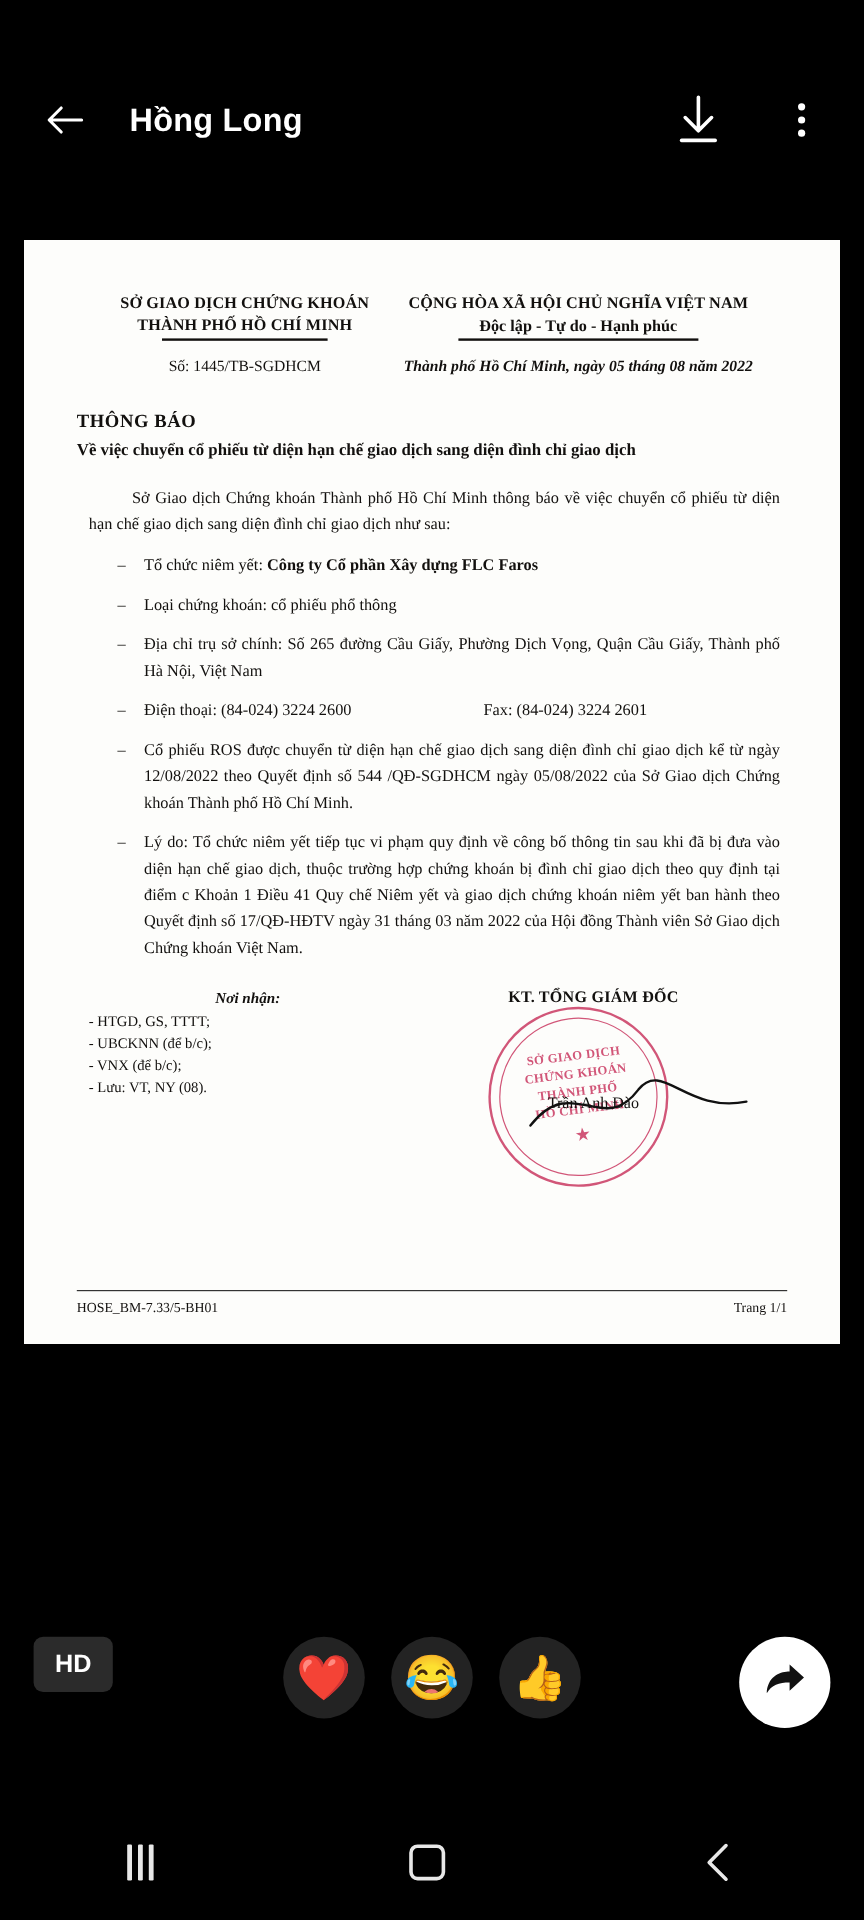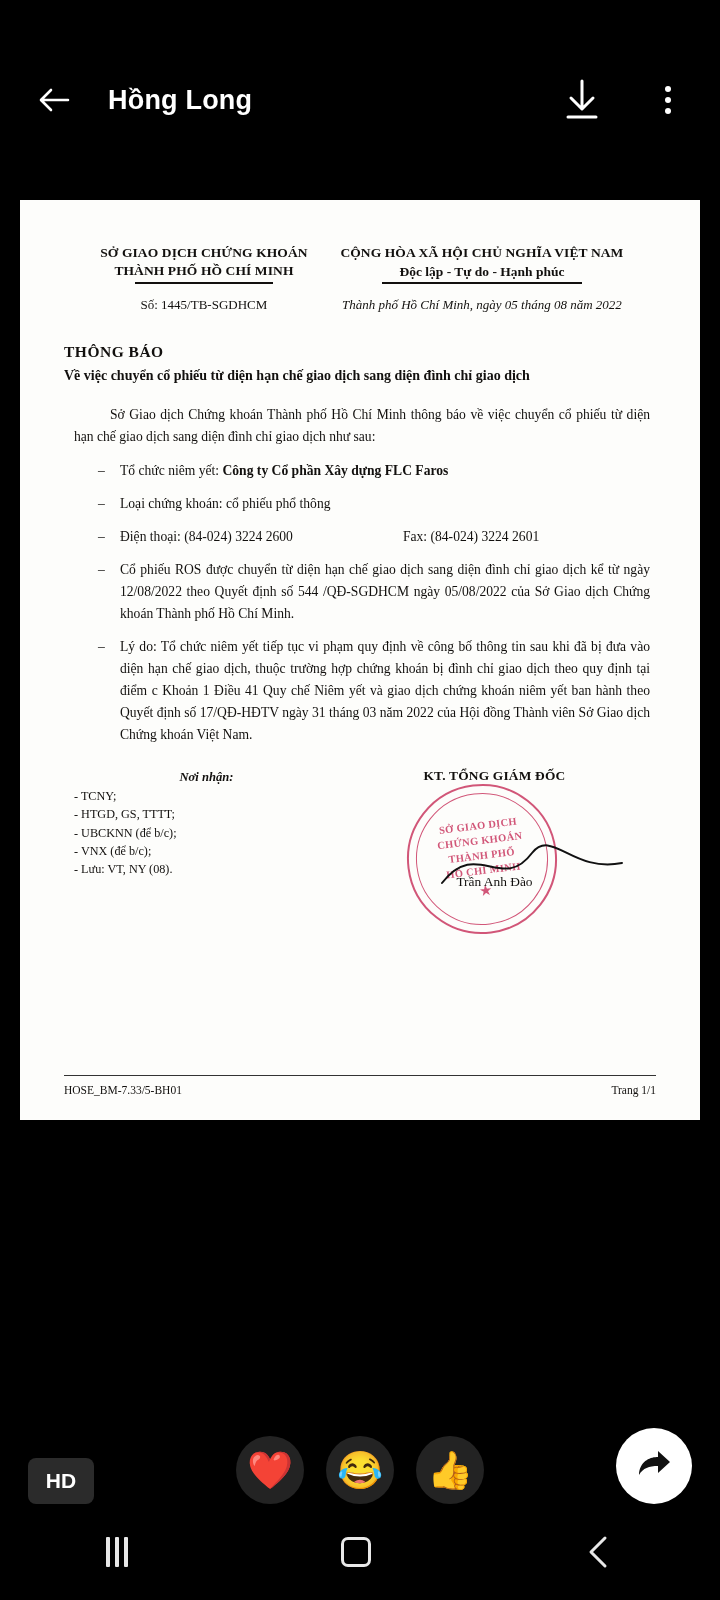--- a/index.html
+++ b/index.html
@@ -90,21 +90,21 @@
   }
   .hd-rule {
     width: 138px; height: 1.4px; background: #12100e;
     margin: 2px auto 0 auto;
   }
   .hd-rule.wide { width: 200px; }
   .hd-sub {
     font-size: 13.5px; font-weight: bold; margin-top: 2px;
   }
   .hd-num { font-size: 13px; margin-top: 13px; font-style: normal; }
-  .hd-date { font-size: 13px; margin-top: 13px; font-style: italic; }
+  .hd-date { font-size: 13px; margin-top: 13px; font-style: italic; font-weight: bold; }
 
   .doc-title {
     text-align: left;
     margin-top: 30px;
   }
   .doc-title .t1 { font-size: 15.5px; font-weight: bold; letter-spacing: .5px; }
   .doc-title .t2 { font-size: 14px; font-weight: bold; margin-top: 7px; }
 
   .para {
     font-size: 13.6px;
@@ -197,21 +197,21 @@
     left: 44px; right: 44px; bottom: 24px;
   }
   .doc-footer .rule { height: 1px; background: #333; margin-bottom: 8px; }
   .doc-footer .row { display: flex; justify-content: space-between; font-size: 11.5px; }
 
   
   .spacer { flex: 1 1 auto; }
   .reactbar {
     height: 140px;
     display: flex;
-    align-items: flex-end;
+    align-items: flex-start;
     padding: 0 28px;
     position: relative;
     flex: none;
   }
   .hd-badge {
     width: 66px; height: 46px;
     border-radius: 8px;
     background: #2b2b2b;
     color: #fff;
     font-size: 21px;
@@ -309,37 +309,39 @@
       <div class="para">Sở Giao dịch Chứng khoán Thành phố Hồ Chí Minh thông báo về việc chuyển cổ phiếu từ diện hạn chế giao dịch sang diện đình chỉ giao dịch như sau:</div>
 
       <ul class="bullets">
         <li>
           <span>Tổ chức niêm yết: </span><span class="b">Công ty Cổ phần Xây dựng FLC Faros</span>
         </li>
         <li>
           <span>Loại chứng khoán: </span><span>cổ phiếu phổ thông</span>
         </li>
         <li>
+          <span>Địa chỉ trụ sở chính: </span><span>Số 265 đường Cầu Giấy, Phường Dịch Vọng, Quận Cầu Giấy, Thành phố Hà Nội, Việt Nam</span>
+        </li>
+        <li>
           <span class="tel-row">
             <span>Điện thoại: (84-024) 3224 2600</span>
             <span class="fax">Fax: (84-024) 3224 2601</span>
           </span>
         </li>
         <li>
           <span>Cổ phiếu ROS được chuyển từ diện hạn chế giao dịch sang diện đình chỉ giao dịch kể từ ngày 12/08/2022 theo Quyết định số  544  /QĐ-SGDHCM ngày 05/08/2022 của Sở Giao dịch Chứng khoán Thành phố Hồ Chí Minh.</span>
         </li>
         <li>
           <span>Lý do: Tổ chức niêm yết tiếp tục vi phạm quy định về công bố thông tin sau khi đã bị đưa vào diện hạn chế giao dịch, thuộc trường hợp chứng khoán bị đình chỉ giao dịch theo quy định tại điểm c Khoản 1 Điều 41 Quy chế Niêm yết và giao dịch chứng khoán niêm yết ban hành theo Quyết định số 17/QĐ-HĐTV ngày 31 tháng 03 năm 2022 của Hội đồng Thành viên Sở Giao dịch Chứng khoán Việt Nam.</span>
         </li>
       </ul>
 
       <div class="sig">
         <div class="sig-left">
           <div class="noi">Nơi nhận:</div>
-          <div>- TCNY;</div>
           <div>- HTGD, GS, TTTT;</div>
           <div>- UBCKNN (để b/c);</div>
           <div>- VNX (để b/c);</div>
           <div>- Lưu: VT, NY (08).</div>
         </div>
         <div class="sig-right">
           <div class="l1">KT. TỔNG GIÁM ĐỐC</div>
           <div class="stamp">
             <div class="inner">
               <div>SỞ GIAO DỊCH</div>

